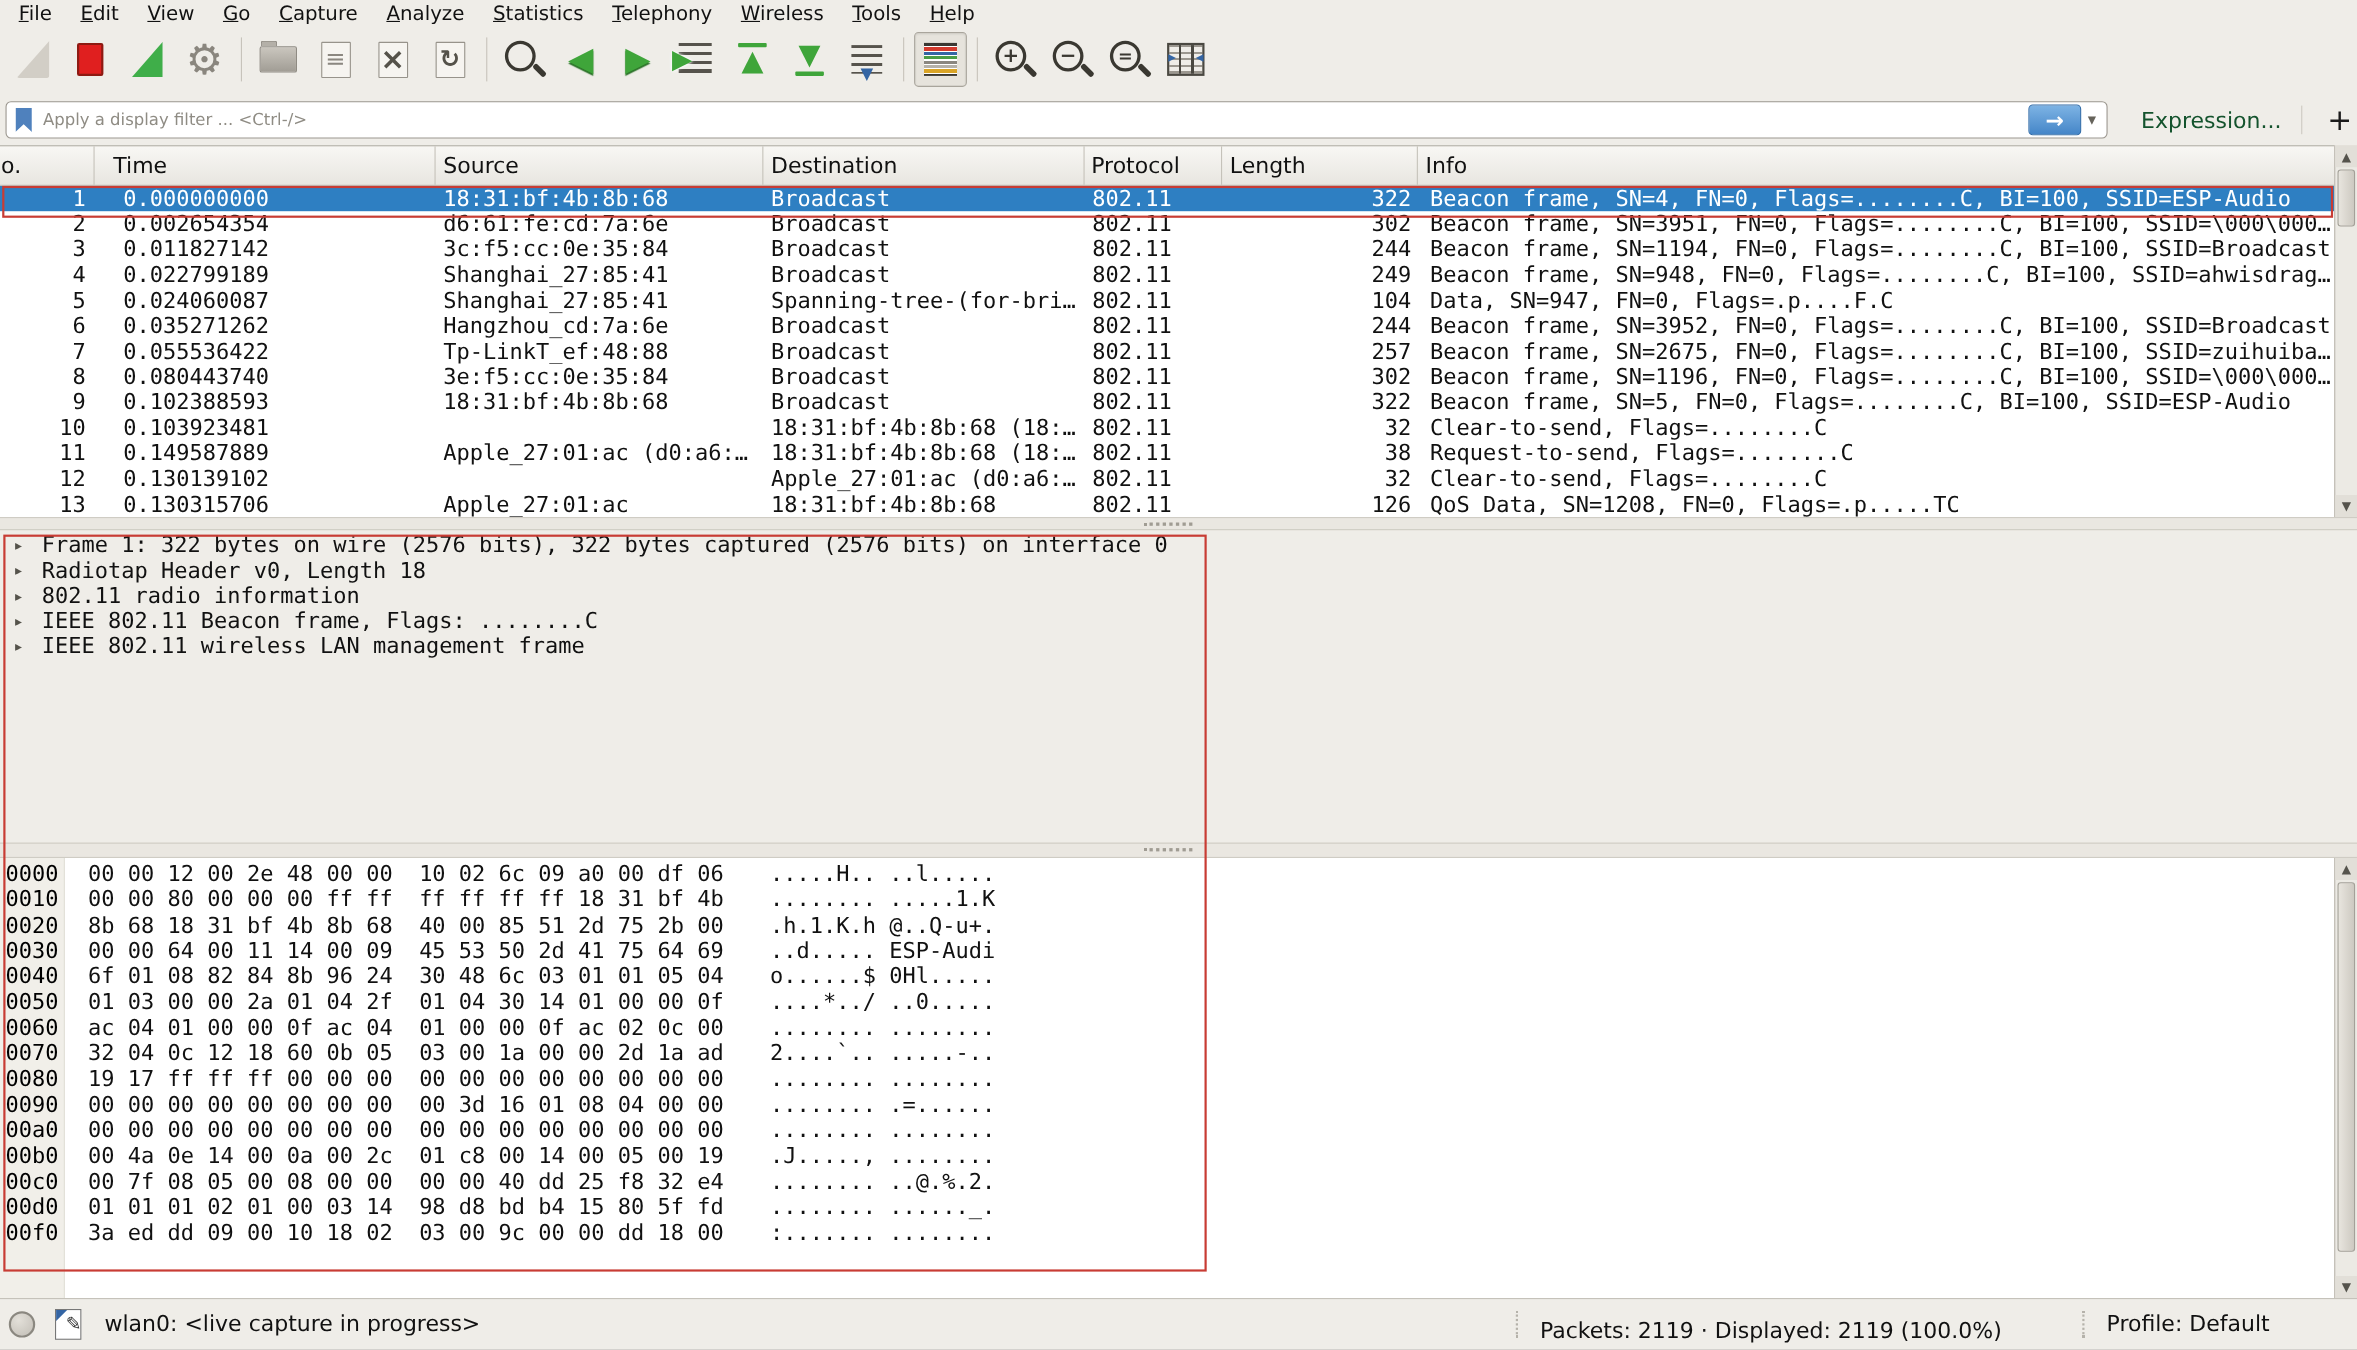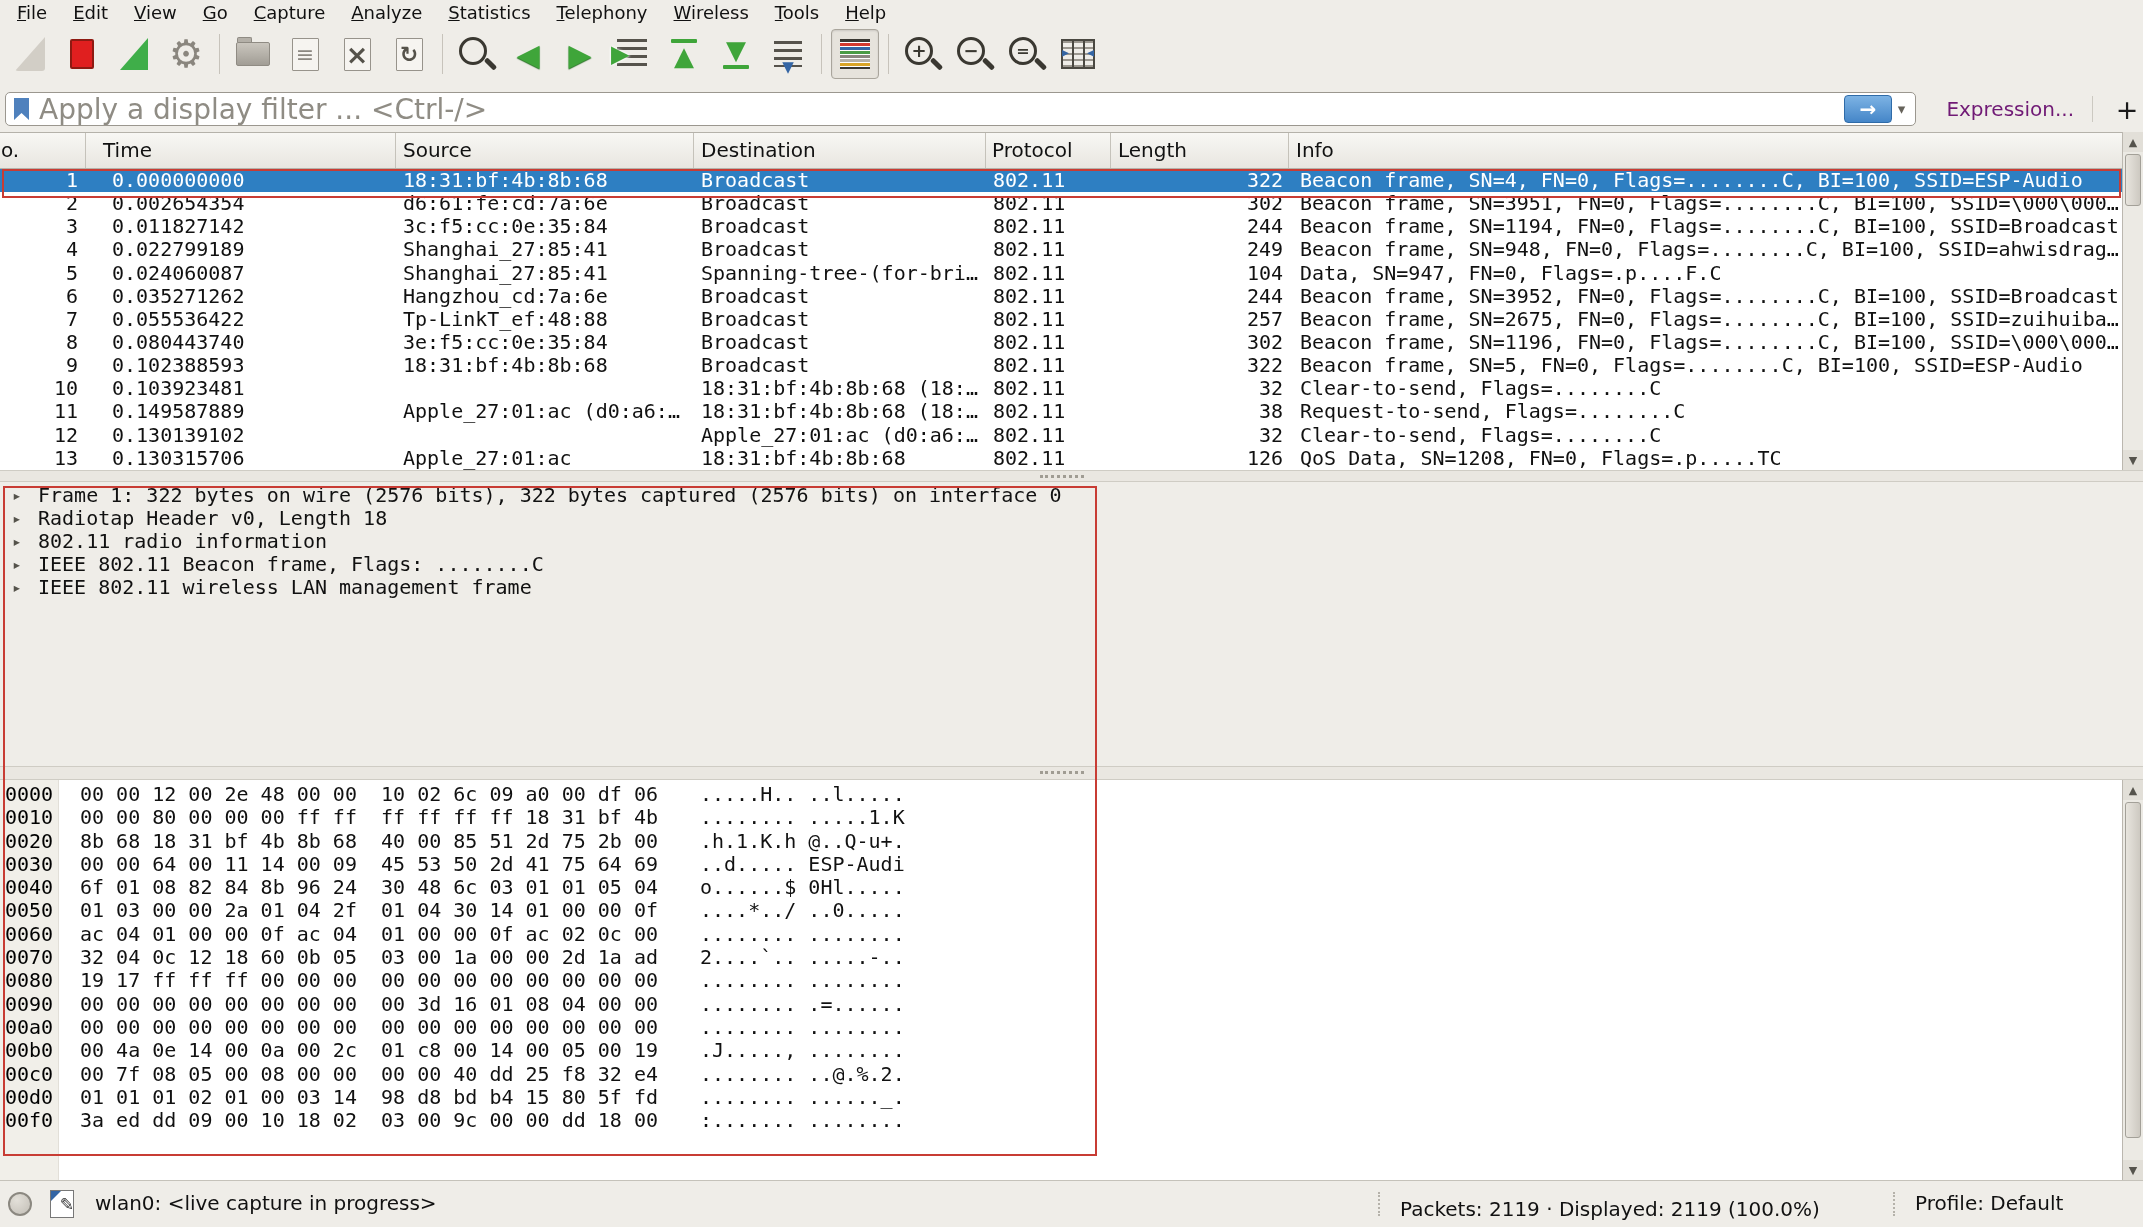--- a/index.html
+++ b/index.html
@@ -45,25 +45,25 @@
   .i-autoscroll::after{content:"▼";position:absolute;left:50%;bottom:-9px;transform:translateX(-50%);color:#3465a4;font-size:15px;}
   .i-colorize{width:30px;height:30px;background:linear-gradient(180deg,#3a3833 0 3px,#fff 3px 4px,#d33a2e 4px 7px,#fff 7px 8px,#3465a4 8px 11px,#fff 11px 12px,#4a9c46 12px 15px,#fff 15px 16px,#8b8780 16px 19px,#fff 19px 20px,#b5b1a9 20px 23px,#fff 23px 24px,#d9a427 24px 27px,#fff 27px 28px,#3a3833 28px 30px);}
   .i-resize{width:34px;height:30px;border:2px solid #4a4841;box-sizing:border-box;background:linear-gradient(90deg,transparent 0 9px,#4a4841 9px 11px,transparent 11px 20px,#4a4841 20px 22px,transparent 22px),repeating-linear-gradient(#9b978f 0 2px,transparent 2px 6px);position:relative;}
   .i-resize::before{content:"▸";position:absolute;left:-1px;top:3px;color:#3465a4;font-size:14px;}
   .i-resize::after{content:"◂";position:absolute;right:-1px;top:3px;color:#3465a4;font-size:14px;}
 
   
   .filterbar{position:absolute;left:0;top:86px;width:2143px;height:46px;display:flex;align-items:center;}
   .filter-wrap{position:relative;margin-left:5px;width:1912px;height:34px;background:#fff;border:1px solid #9b978f;border-radius:5px;display:flex;align-items:center;box-sizing:border-box;}
   .bookmark{width:15px;height:22px;margin-left:8px;background:#4f81bd;clip-path:polygon(0 0,100% 0,100% 100%,50% 68%,0 100%);flex:none;}
-  .filter-input{flex:1;border:none;outline:none;font-family:"DejaVu Sans",sans-serif;font-size:28px;color:#000;background:transparent;padding-left:10px;min-width:0;}
+  .filter-input{flex:1;border:none;outline:none;font-family:"DejaVu Sans",sans-serif;font-size:15px;color:#000;background:transparent;padding-left:10px;min-width:0;}
   .filter-input::placeholder{color:#8f8c84;opacity:1;}
   .apply-btn{flex:none;width:46px;height:26px;background:linear-gradient(#7db3e4,#4586c8);border:1px solid #2f6ba8;border-radius:4px;color:#fff;display:flex;align-items:center;justify-content:center;font-size:20px;font-weight:bold;margin-right:6px;}
   .caret{flex:none;color:#66635b;font-size:15px;margin-right:10px;}
-  .expression-label{margin-left:30px;font-size:20px;color:#701a75;white-space:nowrap;}
+  .expression-label{margin-left:30px;font-size:20px;color:#14532d;white-space:nowrap;}
   .fsep{width:1px;height:26px;background:#ccc9c1;margin:0 18px;}
   .plus-btn{font-size:27px;color:#1a1a1a;width:32px;text-align:center;}
 
   
   .pl-header{position:absolute;left:0;top:132px;width:2122px;height:37px;background:linear-gradient(#f8f7f4,#e8e6e0);border-top:1px solid #b5b2aa;border-bottom:1px solid #b5b2aa;font-size:20px;box-sizing:border-box;}
   .hc{position:absolute;top:5px;white-space:nowrap;}
   .hc-no{left:-14px;}.hc-time{left:103px;}.hc-src{left:403px;}.hc-dst{left:701px;}.hc-proto{left:992px;}.hc-len{left:1118px;}.hc-info{left:1296px;}
   .hsep{position:absolute;top:0;width:1px;height:35px;background:#c5c2ba;}
 
   .pl-rows{position:absolute;left:0;top:169px;width:2122px;height:301px;background:#fff;overflow:hidden;font-family:"DejaVu Sans Mono",monospace;font-size:20px;}

